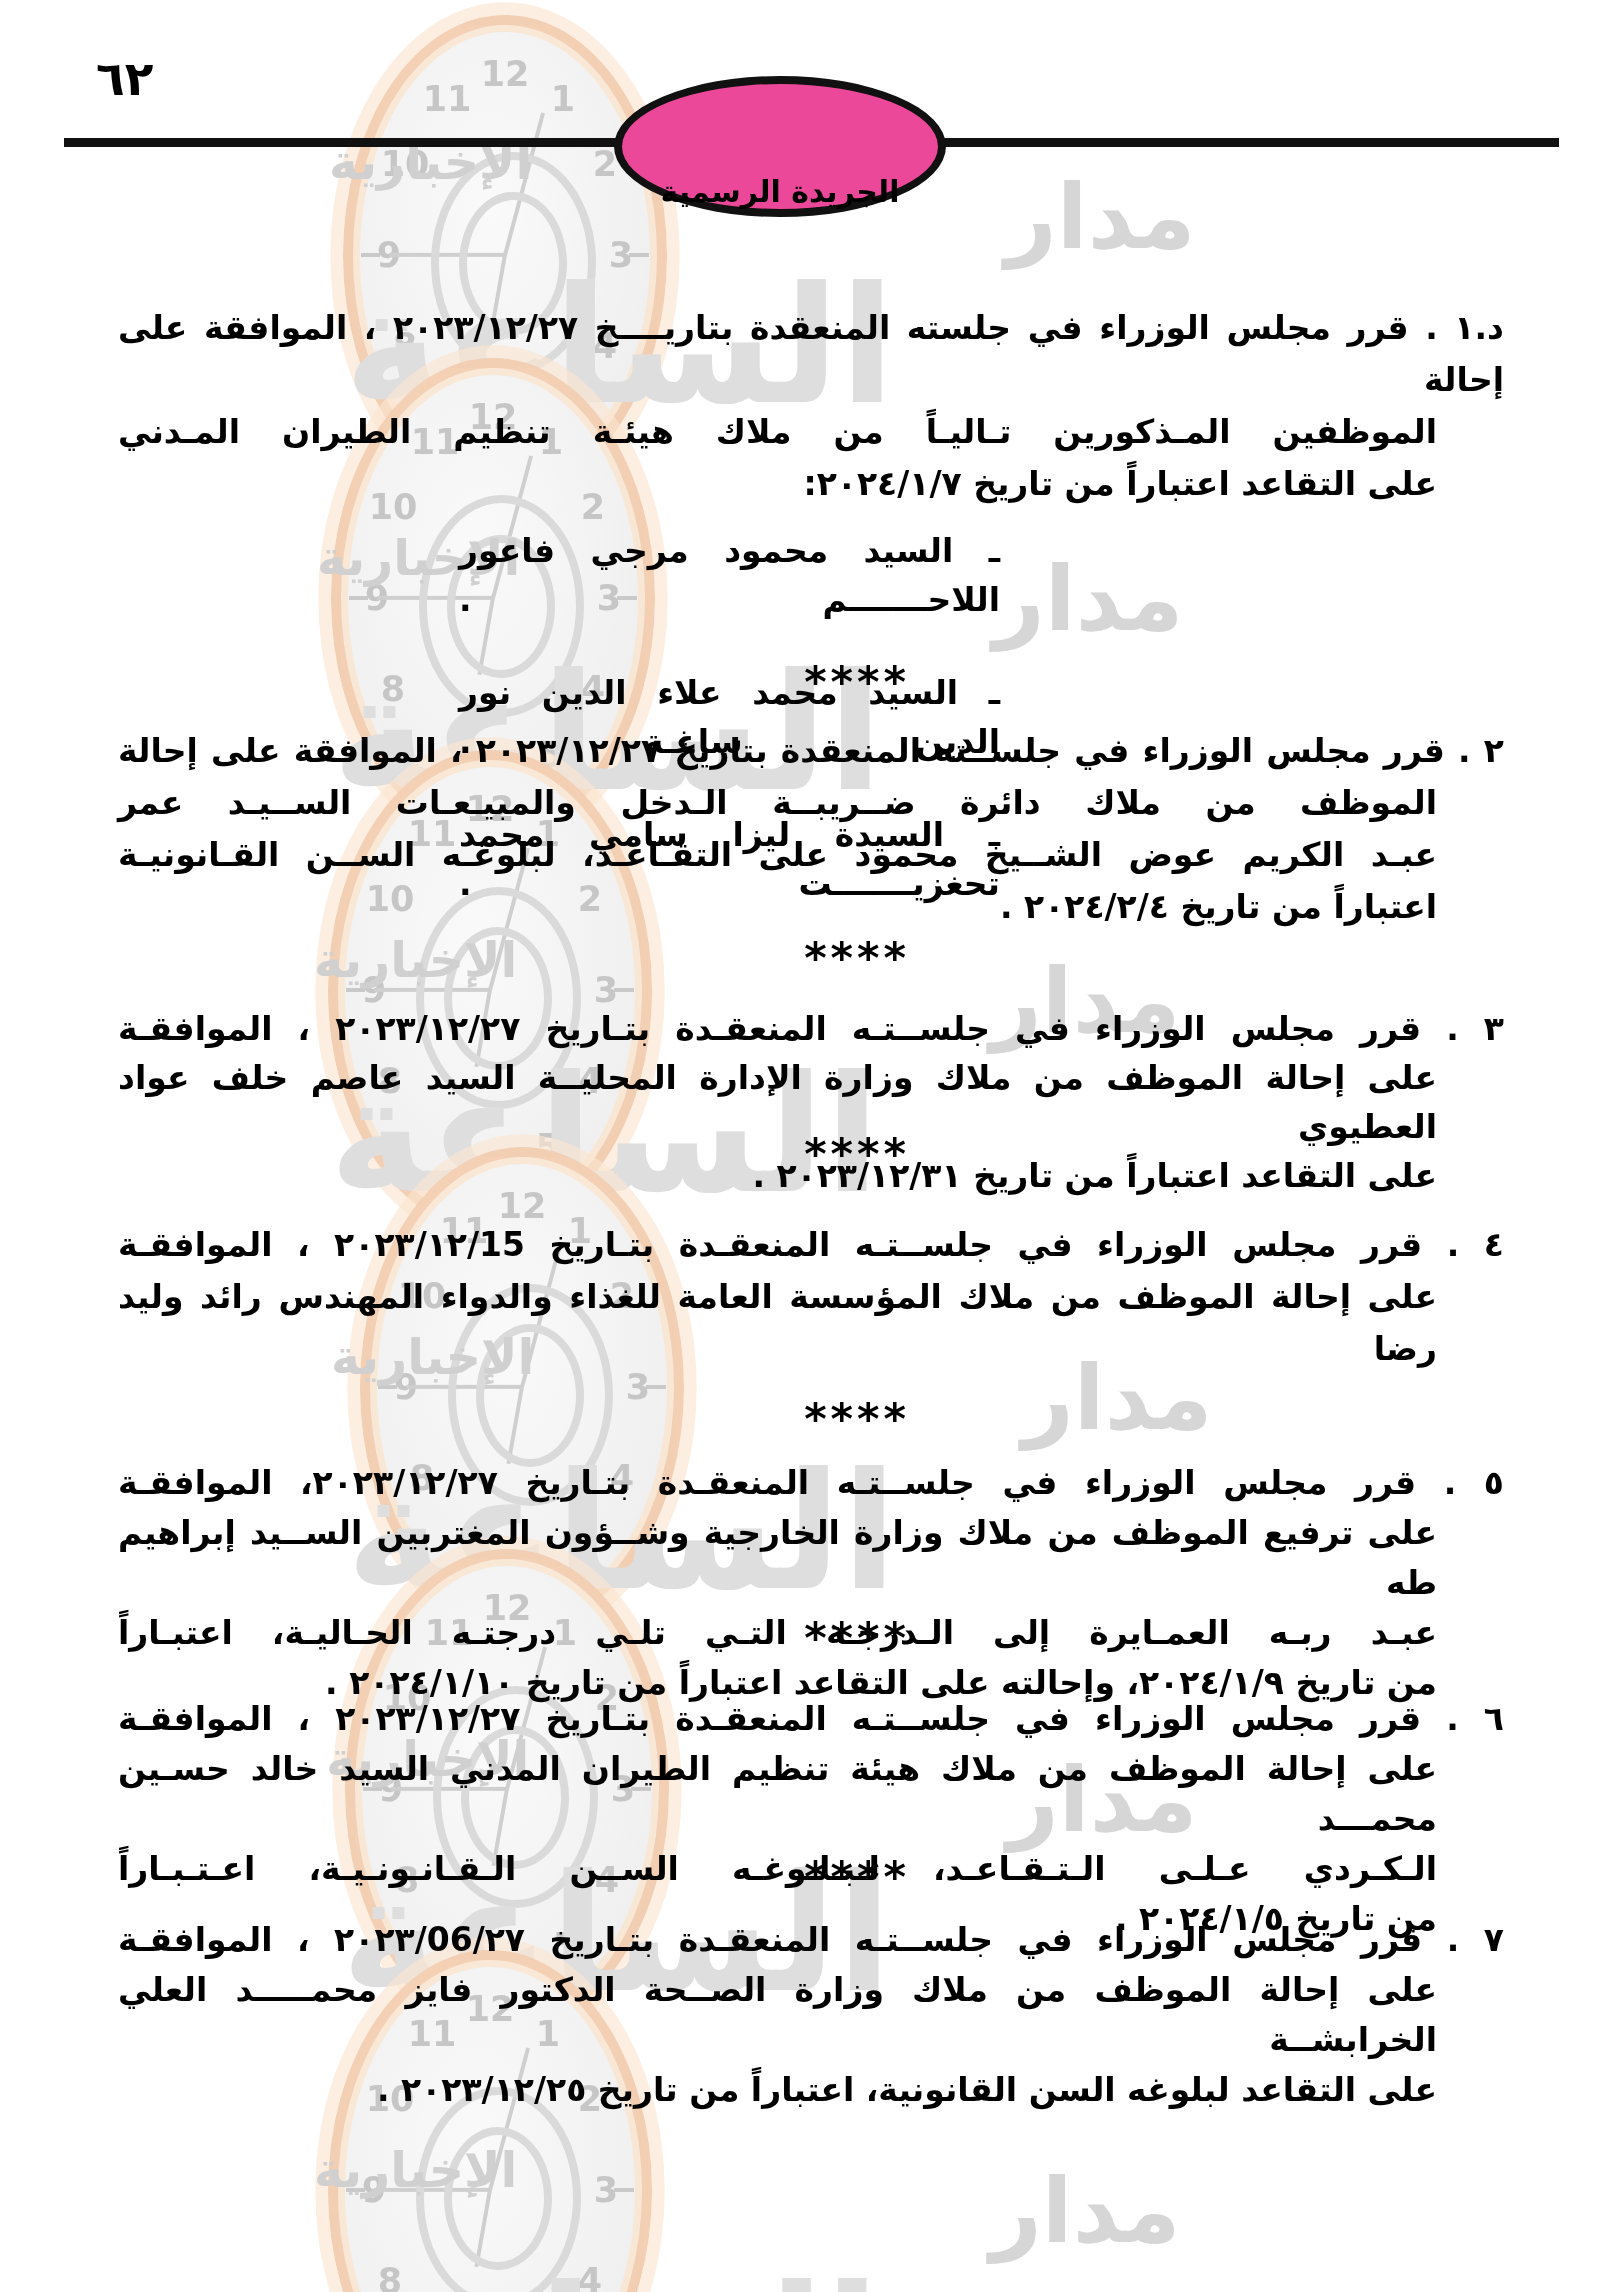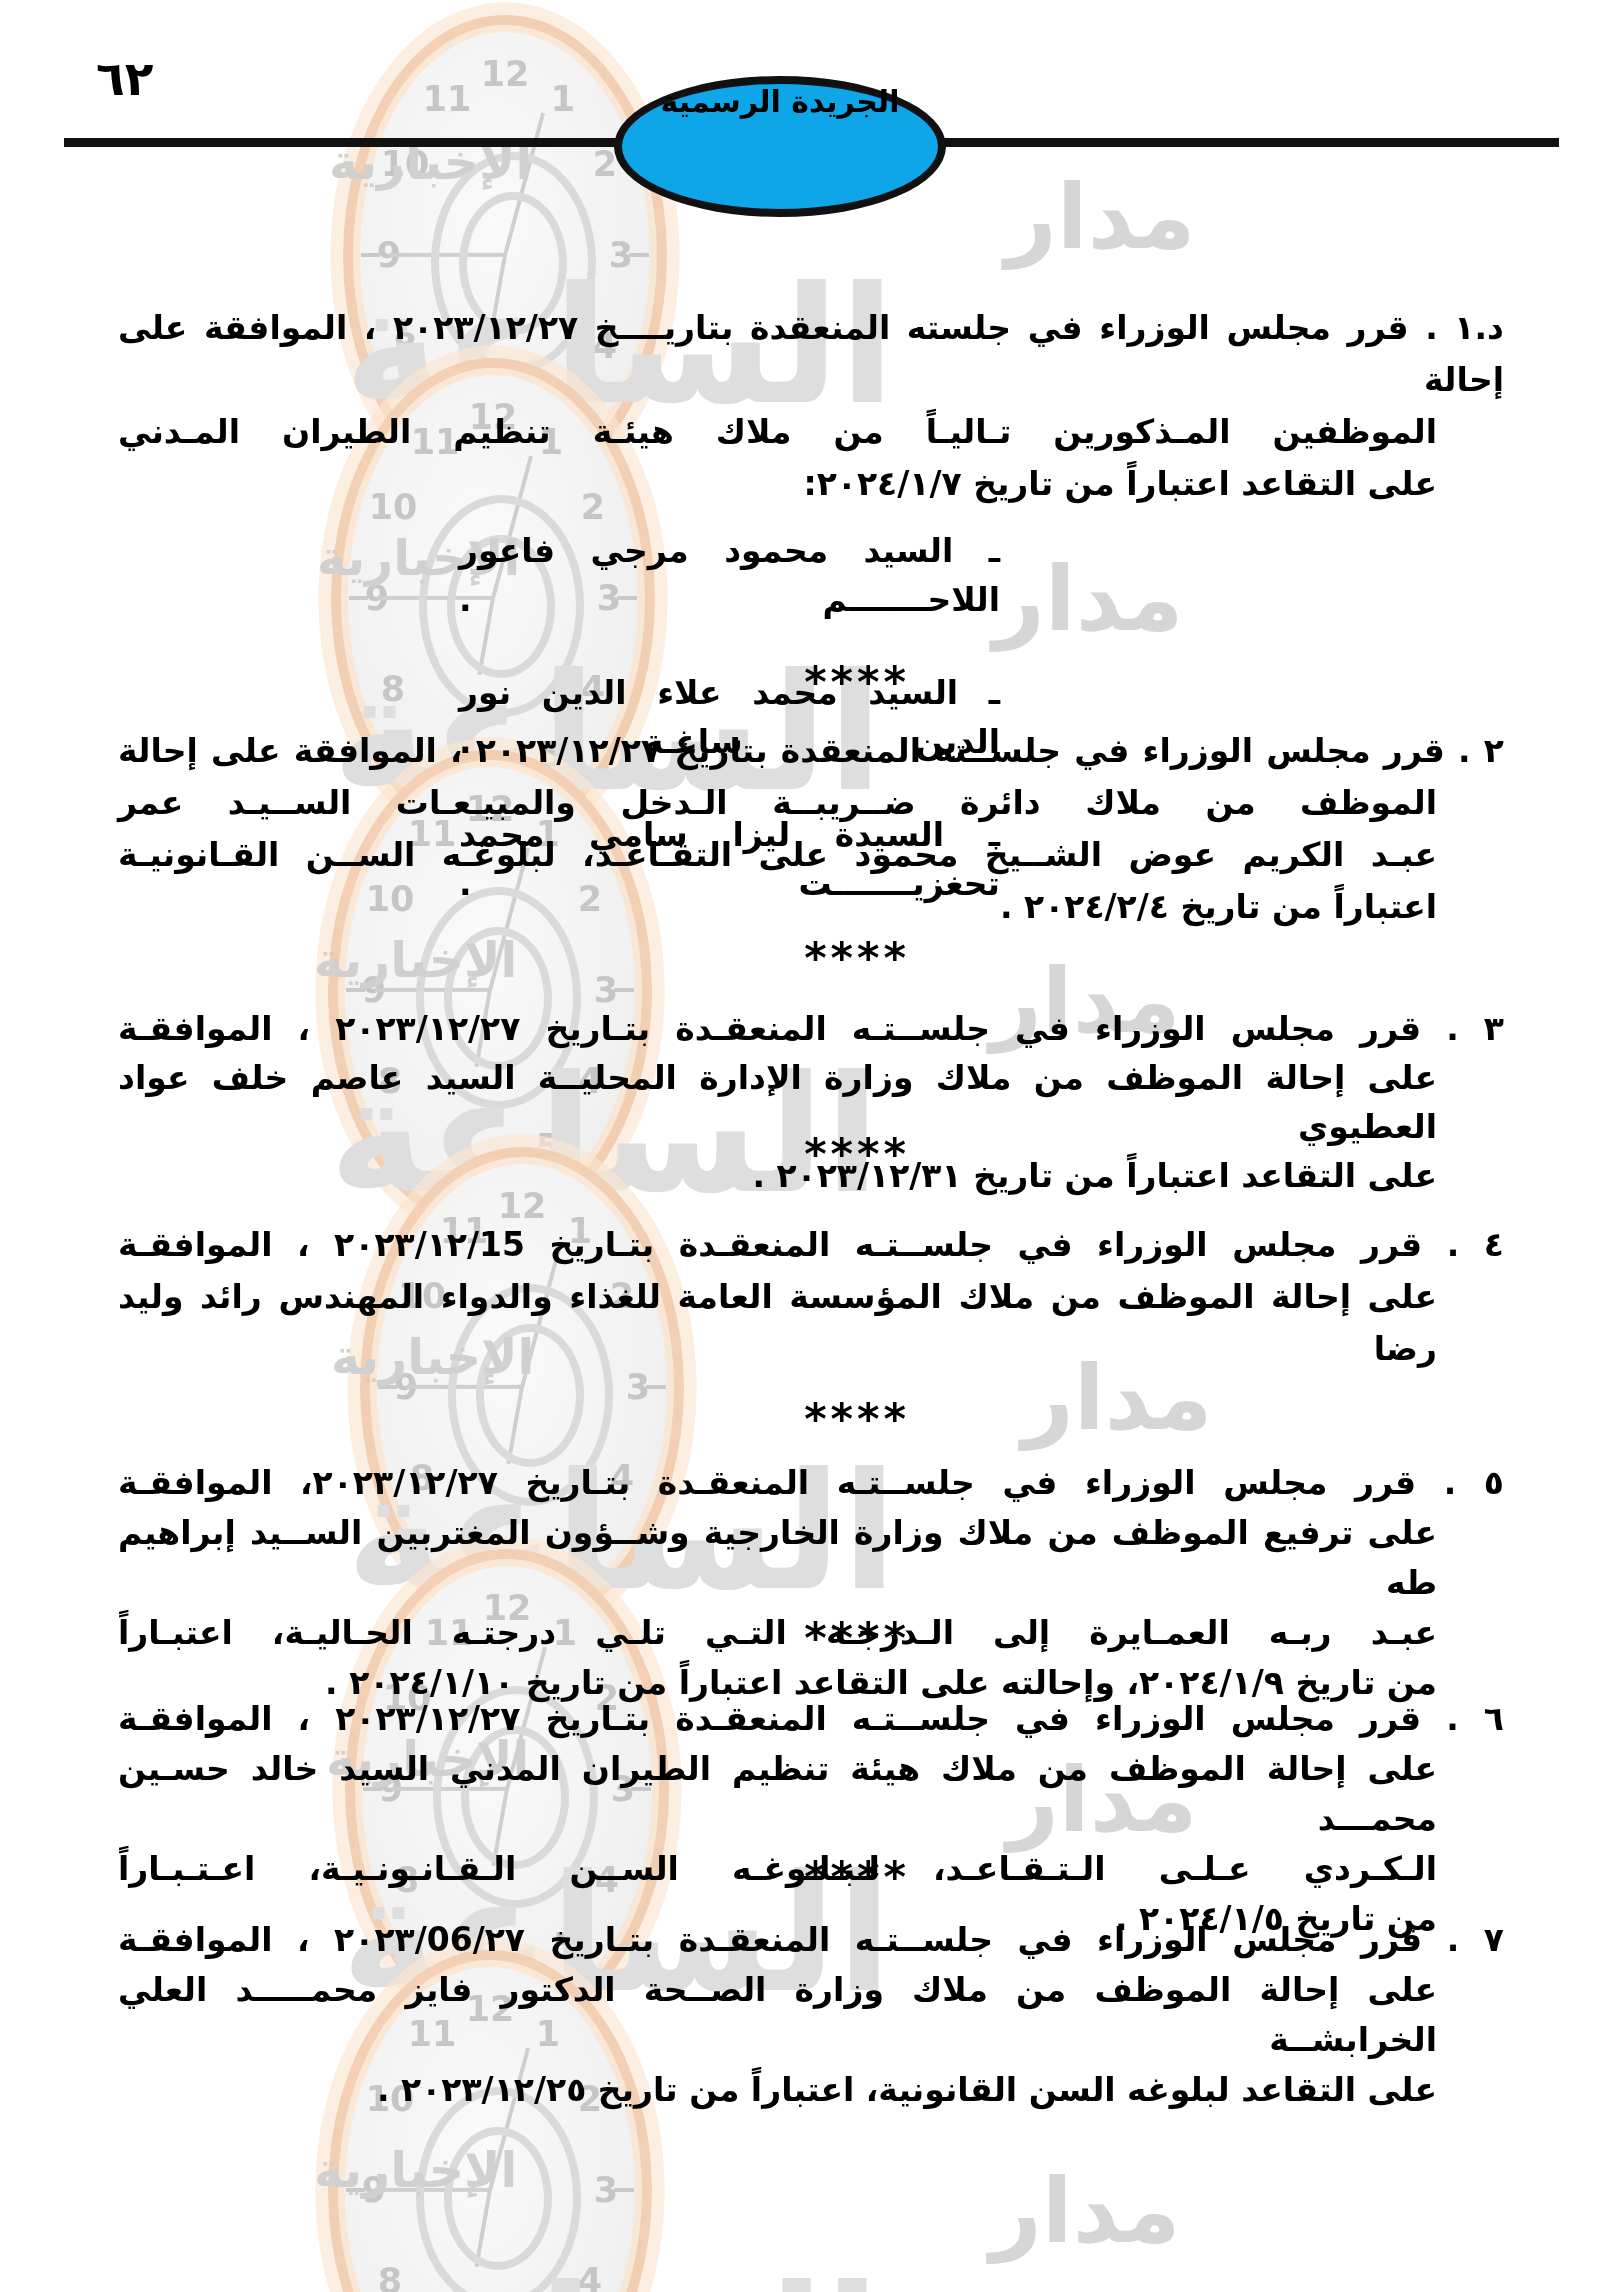--- a/index.html
+++ b/index.html
@@ -32,22 +32,22 @@
   .page-num{
     position:absolute; left:96px; top:51px; z-index:2;
     font-size:47px; font-weight:bold; color:#000; direction:ltr;
   }
   .header-rule{
     position:absolute; top:138px; left:64px; width:1495px; height:8.8px;
     background:#111; z-index:1;
   }
   .gazette-oval{
     position:absolute; left:614px; top:76px; width:316px; height:125px;
-    border:8.8px solid #111; border-radius:50%; background:#0ea5e9; z-index:2;
-    display:flex; align-items:flex-start; justify-content:center;
+    border:8.8px solid #111; border-radius:50%; background:#ec4899; z-index:2;
+    display:flex; align-items:flex-end; justify-content:center;
   }
   .gazette-title{font-size:30px; font-weight:bold; color:#000;}
   
   .para{
     position:absolute; left:118px; width:1386px; z-index:1;
     font-size:33px; font-weight:bold; color:#000; line-height:52px;
     text-align:justify;
   }
   .line{display:block;}
   .line.full{text-align:justify; text-align-last:justify;}

